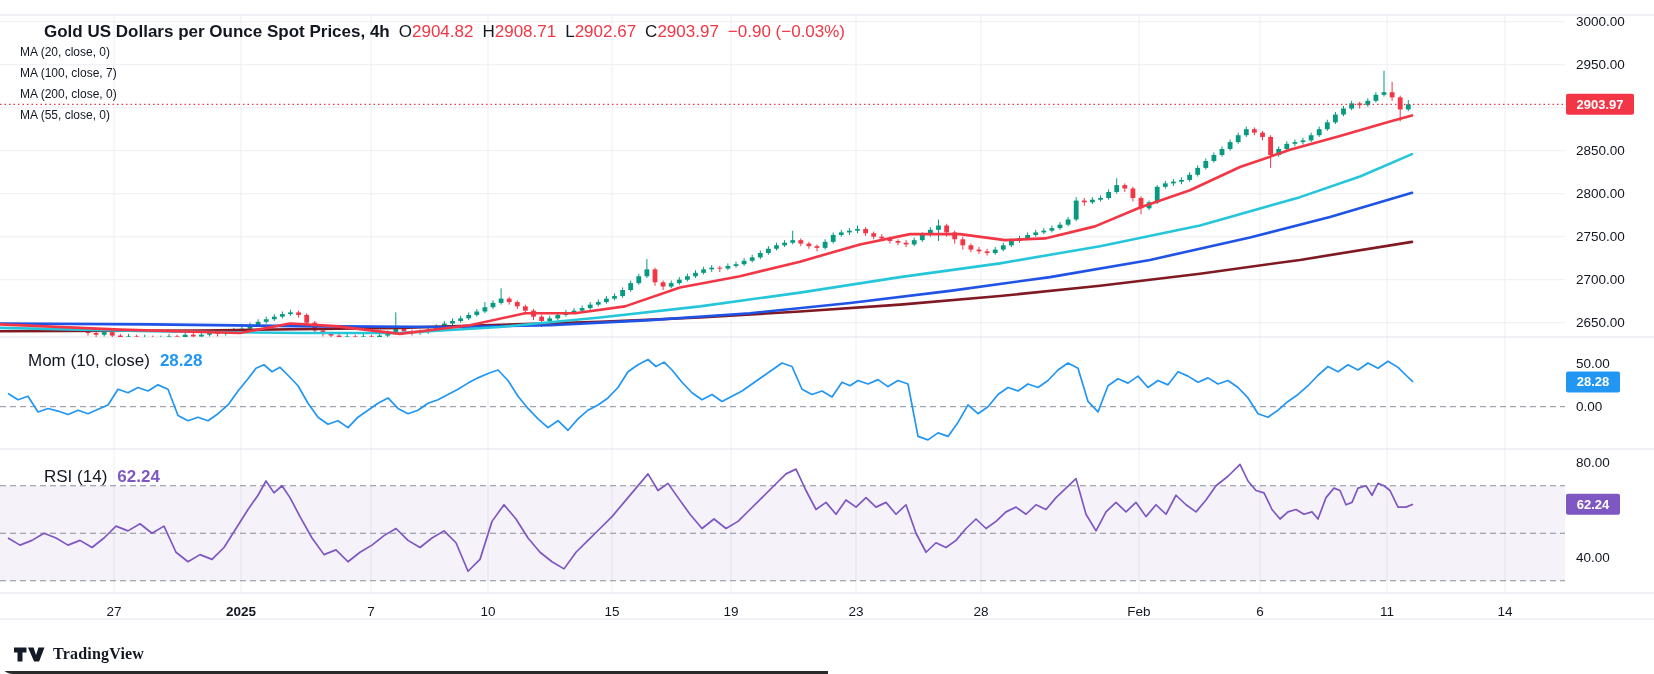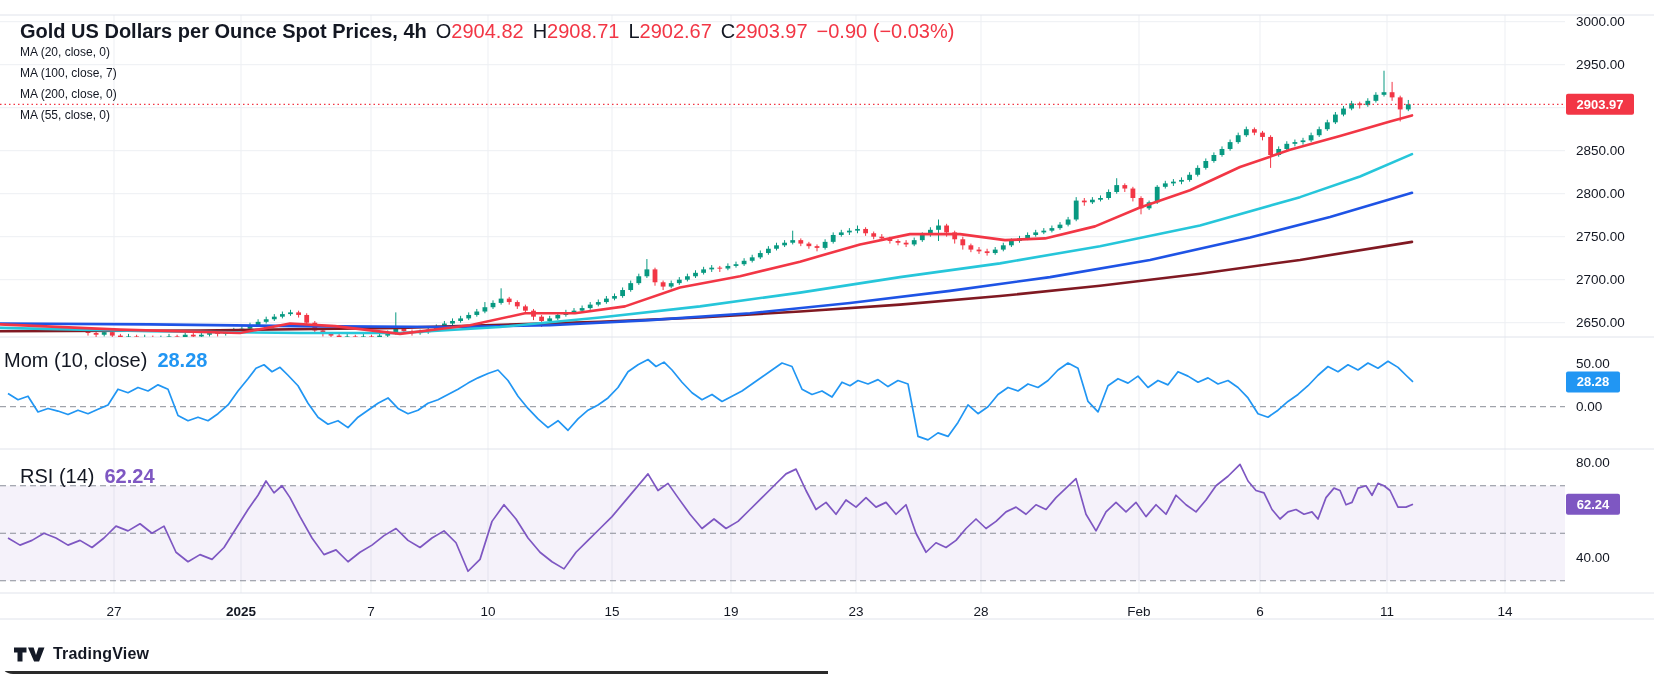--- a/index.html
+++ b/index.html
@@ -1,29 +1,29 @@
 <!DOCTYPE html>
 <html><head>
 <meta charset="utf-8">
 <style>
   html,body{margin:0;padding:0;background:#fff;}
   .shot{position:relative;width:1654px;height:674px;background:#fff;overflow:hidden;
         font-family:"Liberation Sans","DejaVu Sans",sans-serif;color:#131722;border-radius:13px;}
   #chart-canvas{position:absolute;left:0;top:0;}
   .legend{position:absolute;z-index:5;white-space:nowrap;}
-  .t-row{font-size:20px;line-height:21px;}
+  .t-row{font-size:17px;line-height:21px;margin-left:24px;}
   .bold{font-weight:700;}
   .dk{color:#131722;}
   .rd{color:#F23645;}
   .bl{color:#2196F3;font-weight:600;}
   .pu{color:#7E57C2;font-weight:600;}
   .pair{margin-left:9px;}
   .ma-row{position:absolute;left:20px;font-size:12px;line-height:21px;color:#131722;z-index:5;}
   .ind-val{margin-left:10px;}
-  .footer{position:absolute;left:14px;top:645px;display:flex;align-items:flex-end;gap:8px;z-index:5;}
+  .footer{position:absolute;left:14px;top:645px;display:flex;align-items:flex-end;gap:8px;z-index:5;font-family:Liberation Serif, serif;}
   .brand{font-size:16px;font-weight:600;color:#131722;letter-spacing:.2px;}
   .bottom-bar{position:absolute;left:0;top:671px;width:828px;height:3px;background:#2a2a2a;z-index:6;}
   .axis-hotspot{position:absolute;z-index:4;}
 </style>
 </head>
 <body>
 
 <div class="shot">
 
   <svg id="chart-canvas" width="1654" height="674">

